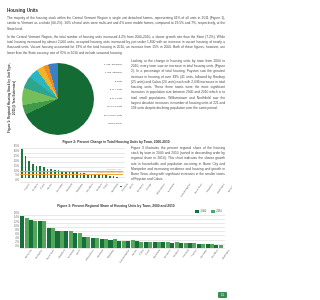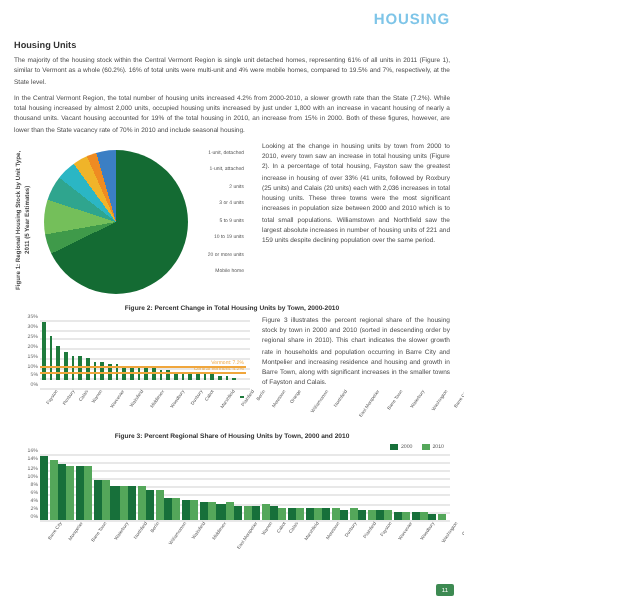--- a/index.html
+++ b/index.html
@@ -96,23 +96,20 @@
     position:absolute; right:5px; bottom:2px;
     background:#3d8a52; color:#fff;
     font-size:3px; padding:1px 3px; border-radius:1px;
   }
 </style>
 </head>
 <body>
 
 <div class="page">
 
-  <div class="header-band">
-    <div class="header-title">HOUSING</div>
-  </div>
 
   <div class="section-title">Housing Units</div>
 
   <div class="col-text">
     <p>The majority of the housing stock within the Central Vermont Region is single unit detached homes, representing 61% of all units in 2011 (Figure 1), similar to Vermont as a whole (60.2%). 16% of total units were multi-unit and 4% were mobile homes, compared to 19.5% and 7%, respectively, at the State level.</p>
     <p>In the Central Vermont Region, the total number of housing units increased 4.2% from 2000-2010, a slower growth rate than the State (7.2%). While total housing increased by almost 2,000 units, occupied housing units increased by just under 1,800 with an increase in vacant housing of nearly a thousand units. Vacant housing accounted for 19% of the total housing in 2010, an increase from 15% in 2000. Both of these figures, however, are lower than the State vacancy rate of 70% in 2010 and include seasonal housing.</p>
   </div>
 
   <div class="two-col">
     <div class="col-left">

